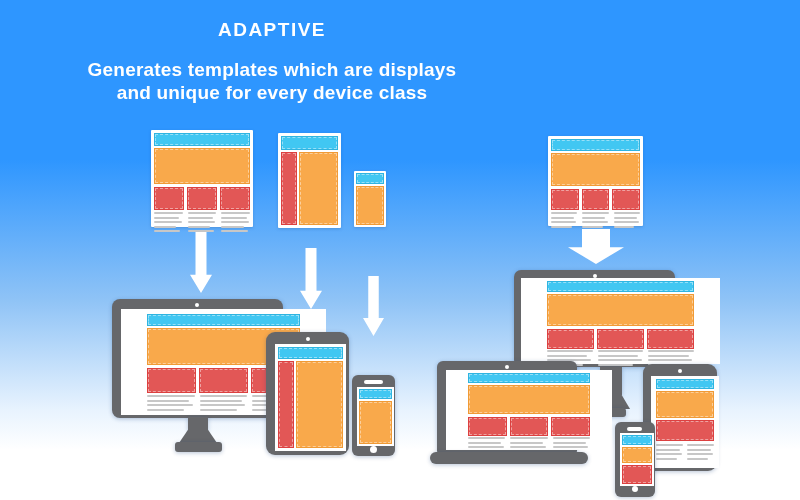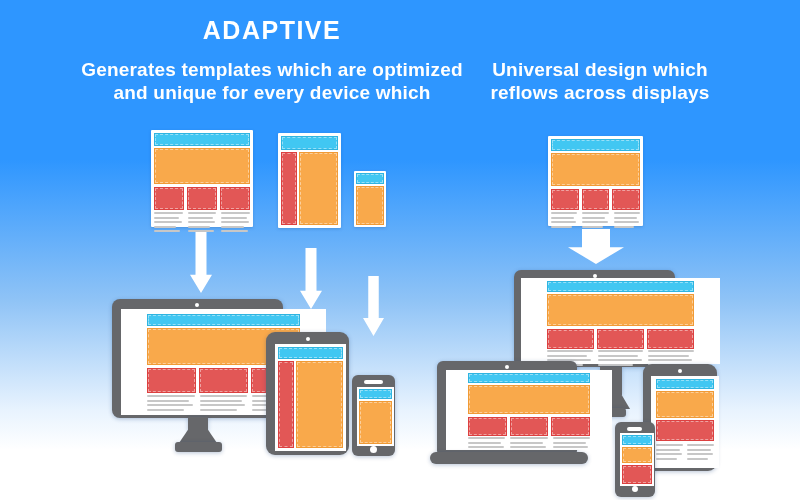--- a/index.html
+++ b/index.html
@@ -3,21 +3,21 @@
 <meta charset="utf-8">
 <style>
   html,body{margin:0;padding:0;}
   body{font-family:"Liberation Sans",sans-serif;}
   .stage{
     position:relative;width:800px;height:500px;overflow:hidden;
     background:linear-gradient(180deg,var(--bg-top) 0%,var(--bg-top) 32%,var(--bg-mid1) 60%,var(--bg-mid2) 82%,var(--bg-bottom) 90%);
   }
   .abs{position:absolute;box-sizing:border-box;}
   .panel-title{
-    color:var(--title-white);font-size:25px;font-weight:bold;letter-spacing:1.5px;
+    color:var(--title-white);font-size:19px;font-weight:bold;letter-spacing:1.5px;
     text-align:center;line-height:32px;
   }
   .panel-sub{
     color:var(--title-white);font-size:19px;font-weight:600;letter-spacing:.2px;
     text-align:center;line-height:23px;
   }
   
   .card{
     background:var(--screen-white);display:flex;flex-direction:column;
     box-shadow:0 1px 3px rgba(20,70,140,.25);border-radius:1px;
@@ -58,28 +58,24 @@
     filter:drop-shadow(0 0 3px var(--glow-blue)) drop-shadow(0 0 2px var(--glow-blue));
   }
 </style>
 </head>
 <body>
 
 <div class="stage">
 
   <div class="abs panel-title" style="left:72px;top:14px;width:400px;">ADAPTIVE</div>
   <div class="abs panel-sub" style="left:72px;top:58px;width:400px;">
-    <span>Generates templates which are optimized</span><br>
-    <span>and unique for every device which</span>
-  </div>
-
-  <div class="abs panel-sub" style="left:450px;top:58px;width:300px;">
-    <span>Universal design which</span><br>
-    <span>reflows across displays</span>
-  </div>
+    <span>Generates templates which are displays</span><br>
+    <span>and unique for every device class</span>
+  </div>
+
 
   <div class="abs card" style="left:151px;top:130px;width:102px;height:97px;padding:3px;">
     <div class="cyanbar" style="height:11px;"></div>
     <div class="orangeblk" style="height:34px;margin-top:2px;"></div>
     <div class="redrow" style="height:21px;margin-top:3px;">
       <div class="redblk"></div>
       <div class="redblk"></div>
       <div class="redblk"></div>
     </div>
     <div class="tcols" style="margin-top:4px;">

